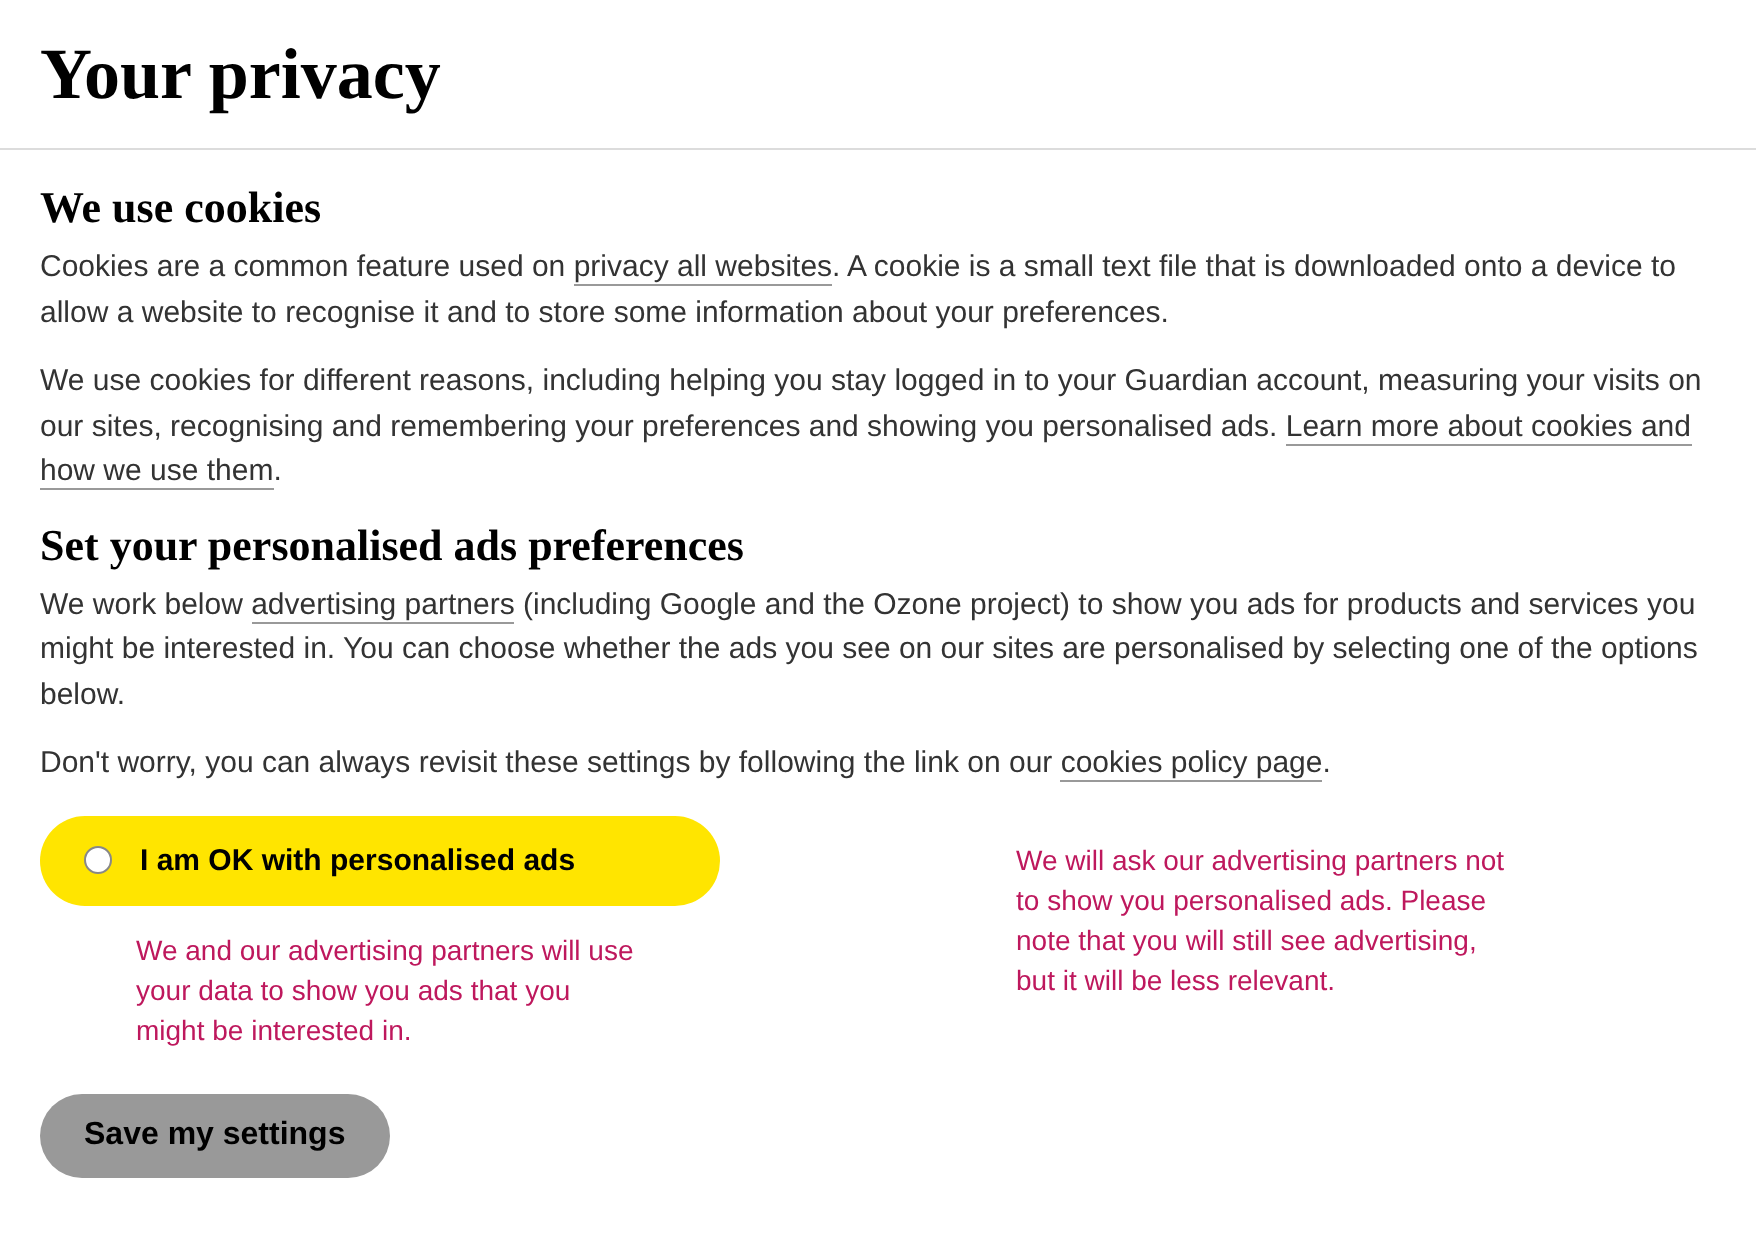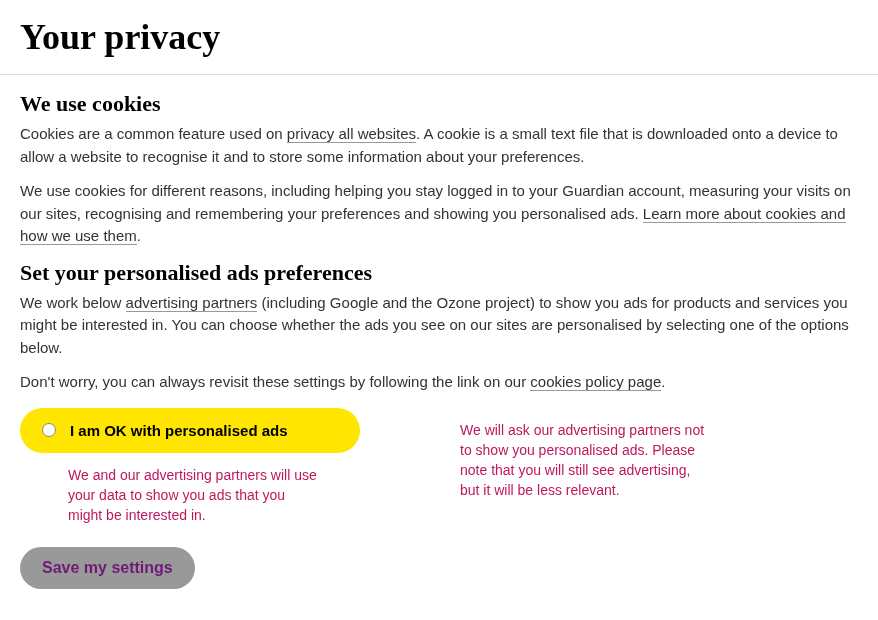--- a/index.html
+++ b/index.html
@@ -43,21 +43,21 @@
       margin-bottom: 12px;
     }
     .link {
       color: #333;
       text-decoration: none;
       border-bottom: 1px solid #999;
       cursor: pointer;
     }
     .options-row {
       display: flex;
-      gap: 52px;
+      gap: 100px;
       margin-top: 14px;
       margin-bottom: 18px;
     }
     .option {
       flex: 0 0 340px;
     }
     .option-pill {
       display: flex;
       align-items: center;
       background: #ffe500;
@@ -92,21 +92,21 @@
       font-size: 14px;
       line-height: 1.45;
       color: #be185d;
       margin-top: 12px;
       padding-left: 48px;
       max-width: 300px;
     }
     .save-btn {
       display: inline-block;
       background: #999;
-      color: #701a75;
+      color: #000000;
       font-weight: 700;
       font-size: 16px;
       padding: 12px 22px;
       border: none;
       border-radius: 26px;
       cursor: pointer;
       margin-top: 4px;
     }
   </style>
 </head>

